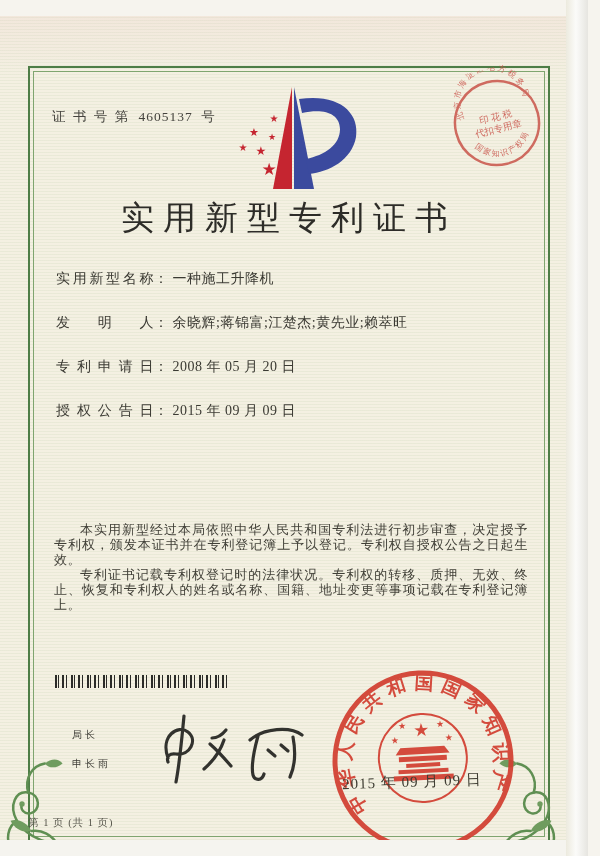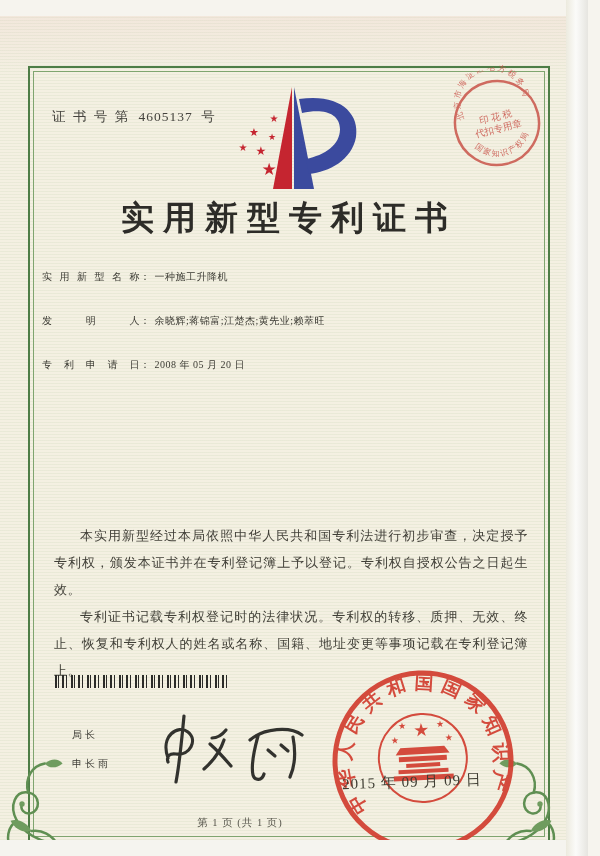--- a/index.html
+++ b/index.html
@@ -42,30 +42,30 @@
   .flourish.bl { left:-4px; top:736px; }
   .flourish.br { left:462px; top:736px; transform:scaleX(-1); }
 
   .cert-no { position:absolute; left:52px; top:92px; font-size:13.5px; color:#45443e;
     letter-spacing:2px; white-space:nowrap; }
   .cert-no .num { font-family:"Liberation Serif",serif; letter-spacing:1px; padding:0 3px; }
 
   .logo { position:absolute; left:228px; top:66px; width:152px; height:114px; }
 
   .title { position:absolute; left:28px; top:180px; width:522px; text-align:center;
-    font-size:33px; font-weight:700; letter-spacing:9px; color:#2d2c28; }
-
-  .fields { position:absolute; left:42px; top:254px; width:470px; font-size:10px; color:#3b3a33; }
+    font-size:33px; font-weight:400; letter-spacing:9px; color:#2d2c28; }
+
+  .fields { position:absolute; left:56px; top:254px; width:470px; font-size:14px; color:#3b3a33; }
   .field-row { height:19px; margin-bottom:25px; white-space:nowrap; letter-spacing:0.5px; }
   .field-label { display:inline-block; width:98px; text-align:justify; text-align-last:justify; }
   .field-colon { display:inline-block; margin-right:4px; }
   .field-value { letter-spacing:0.5px; }
 
   .body-text { position:absolute; left:54px; top:506px; width:474px; font-size:13px;
-    line-height:27px; color:#403f37; text-align:justify; letter-spacing:0.6px; }
+    line-height:15px; color:#403f37; text-align:justify; letter-spacing:0.6px; }
   .body-text p { text-indent:2em; }
 
   .barcode { position:absolute; left:55px; top:659px; width:172px; height:13px;
     background:repeating-linear-gradient(90deg,
       #2b2b28 0 2px, transparent 2px 3px,
       #2b2b28 3px 4px, transparent 4px 7px,
       #2b2b28 7px 9px, transparent 9px 11px,
       #2b2b28 11px 12px, transparent 12px 16px); }
 
   .signer { position:absolute; left:72px; top:704px; font-size:10px; color:#3a3933;
@@ -74,21 +74,21 @@
   .signature-svg { position:absolute; left:138px; top:690px; width:190px; height:84px; }
 
   .seal { position:absolute; left:328px; top:650px; width:190px; height:190px;
     transform:rotate(-3deg); opacity:0.93; }
   .seal-date { position:absolute; left:342px; top:756px; width:180px; font-size:15px;
     color:#3f3d33; letter-spacing:1px; transform:rotate(-2deg); white-space:nowrap; }
 
   .tax-stamp { position:absolute; left:442px; top:52px; width:110px; height:110px;
     transform:rotate(-14deg); opacity:0.85; }
 
-  .footer { position:absolute; left:28px; top:800px; width:424px; text-align:center;
+  .footer { position:absolute; left:28px; top:800px; width:424px; text-align:left;
     font-size:10.5px; color:#57564c; letter-spacing:1px; }
 </style>
 </head>
 <body>
 
 <div class="scan">
 
   <div class="paper">
 
     <div class="frame"></div>
@@ -146,20 +146,23 @@
 
     <div class="fields">
       <div class="field-row">
         <span class="field-label">实用新型名称</span><span class="field-colon">：</span><span class="field-value">一种施工升降机</span>
       </div>
       <div class="field-row">
         <span class="field-label">发明人</span><span class="field-colon">：</span><span class="field-value">余晓辉;蒋锦富;江楚杰;黄先业;赖萃旺</span>
       </div>
       <div class="field-row">
         <span class="field-label">专利申请日</span><span class="field-colon">：</span><span class="field-value">2008 年 05 月 20 日</span>
+      </div>
+      <div class="field-row">
+        <span class="field-label">授权公告日</span><span class="field-colon">：</span><span class="field-value">2015 年 09 月 09 日</span>
       </div>
     </div>
 
     <div class="body-text">
       <p>本实用新型经过本局依照中华人民共和国专利法进行初步审查，决定授予专利权，颁发本证书并在专利登记簿上予以登记。专利权自授权公告之日起生效。</p>
       <p>专利证书记载专利权登记时的法律状况。专利权的转移、质押、无效、终止、恢复和专利权人的姓名或名称、国籍、地址变更等事项记载在专利登记簿上。</p>
     </div>
 
     <div class="barcode"></div>
 

